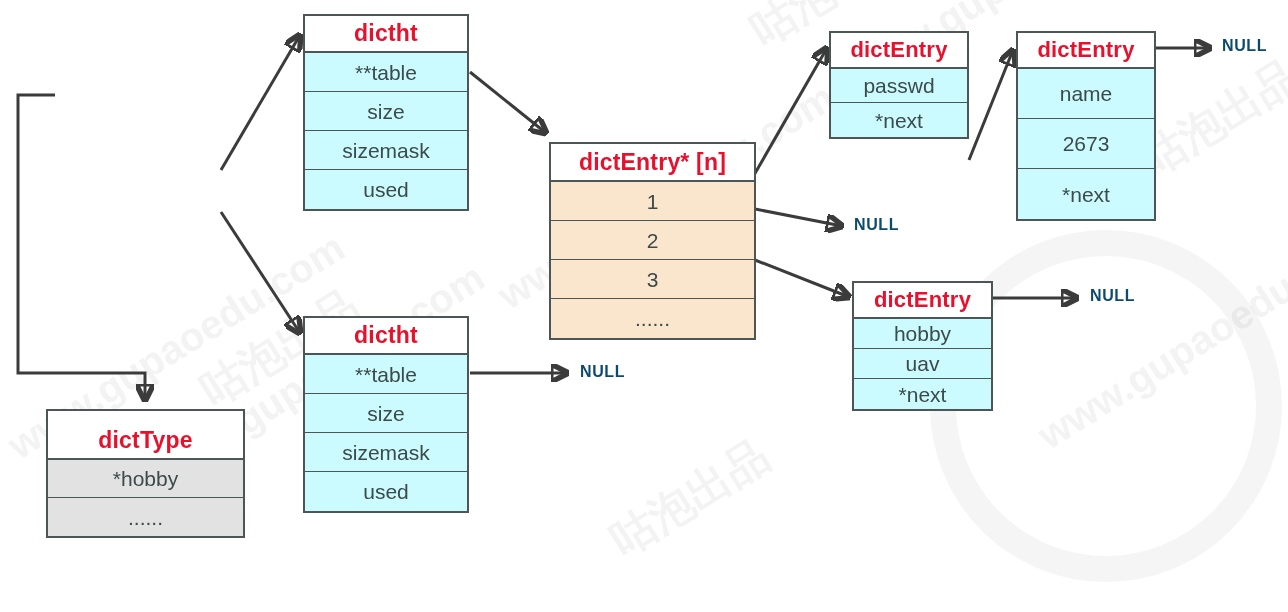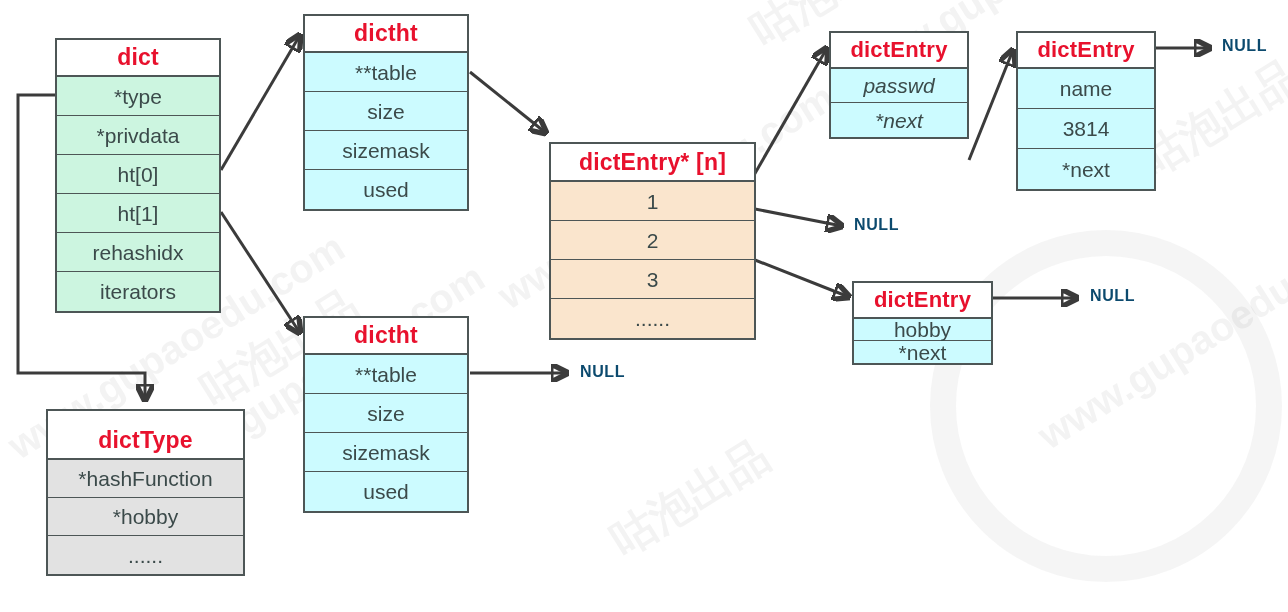--- a/index.html
+++ b/index.html
@@ -90,29 +90,29 @@
   #node-dictht1      { left:303px; top:316px; width:166px; }
   #node-dictht1 .hdr { height:37px; font-size:23px; }
   #node-dictht1 .row { height:39px; font-size:21px; }
 
   #node-bucket      { left:549px; top:116px; width:207px;margin-top:26px; }
   #node-bucket .hdr { height:38px; font-size:23px; }
   #node-bucket .row { height:39px; font-size:21px; }
 
   #node-entry-passwd      { left:829px;  top:31px;  width:140px; }
   #node-entry-passwd .hdr { height:36px; font-size:22px; }
-  #node-entry-passwd .row { height:34px; font-size:21px;font-style:italic; }
+  #node-entry-passwd .row { height:34px; font-size:21px; }
 
   #node-entry-name      { left:1016px; top:31px;  width:140px; }
   #node-entry-name .hdr { height:36px; font-size:22px; }
-  #node-entry-name .row { height:40px; font-size:21px; }
+  #node-entry-name .row { height:50px; font-size:21px; }
 
   #node-entry-hobby      { left:852px; top:281px; width:141px; }
   #node-entry-hobby .hdr { height:36px; font-size:22px; }
-  #node-entry-hobby .row { height:22px; font-size:21px; }
+  #node-entry-hobby .row { height:30px; font-size:21px; }
 
   
   .nulllbl {
     position: absolute;
     color: #0c4a6e;
     font-weight: 700;
     font-size: 16px;
     letter-spacing: 0.6px;
     z-index: 6;
     white-space: nowrap;
@@ -171,33 +171,23 @@
 
     <path d="M 750 258 L 849 297" marker-end="url(#ah)"></path>
 
     <path d="M 969 160 L 1013 50" marker-end="url(#ah)"></path>
 
     <path d="M 1156 48 L 1210 48" marker-end="url(#ah)"></path>
 
     <path d="M 993 298 L 1077 298" marker-end="url(#ah)"></path>
   </svg>
 
-  <div class="node fill-green" id="node-dict">
-    <div class="hdr">dict</div>
-    <div class="row">*type</div>
-    <div class="row">*privdata</div>
-    <div class="row">ht[0]</div>
-    <div class="row">ht[1]</div>
-    <div class="row">rehashidx</div>
-    <div class="row">iterators</div>
-  </div>
 
   <div class="node fill-grey" id="node-dicttype">
     <div class="hdr">dictType</div>
-    <div class="row">*hashFunction</div>
     <div class="row">*hobby</div>
     <div class="row">......</div>
   </div>
 
   <div class="node fill-cyan" id="node-dictht0">
     <div class="hdr">dictht</div>
     <div class="row">**table</div>
     <div class="row">size</div>
     <div class="row">sizemask</div>
     <div class="row">used</div>
@@ -221,27 +211,28 @@
 
   <div class="node fill-cyan" id="node-entry-passwd">
     <div class="hdr">dictEntry</div>
     <div class="row">passwd</div>
     <div class="row">*next</div>
   </div>
 
   <div class="node fill-cyan" id="node-entry-name">
     <div class="hdr">dictEntry</div>
     <div class="row">name</div>
-    <div class="row">3814</div>
+    <div class="row">2673</div>
     <div class="row">*next</div>
   </div>
 
   <div class="node fill-cyan" id="node-entry-hobby">
     <div class="hdr">dictEntry</div>
     <div class="row">hobby</div>
+    <div class="row">uav</div>
     <div class="row">*next</div>
   </div>
 
   <div class="nulllbl" id="null-top-right">NULL</div>
   <div class="nulllbl" id="null-bucket2">NULL</div>
   <div class="nulllbl" id="null-hobby">NULL</div>
   <div class="nulllbl" id="null-dictht1">NULL</div>
 
 </div>
 

